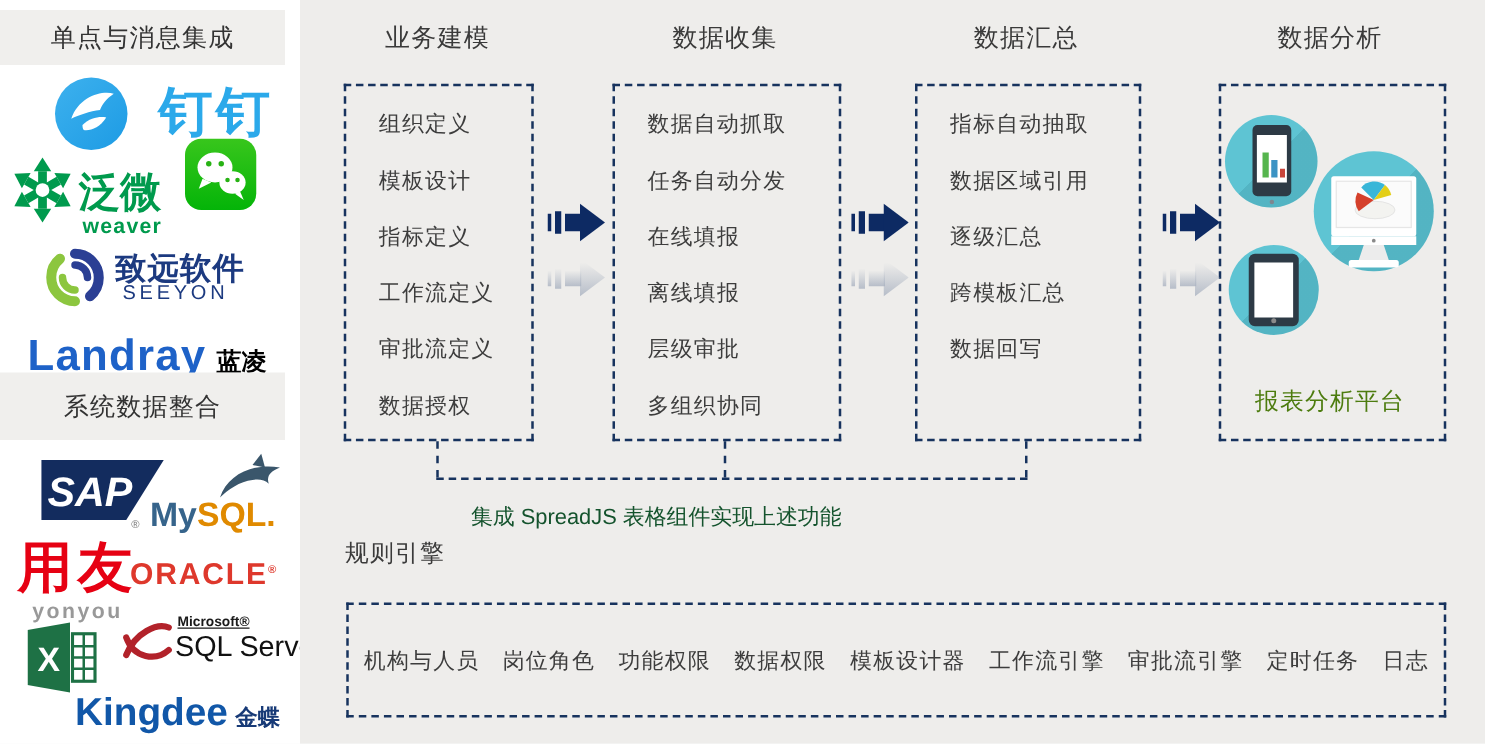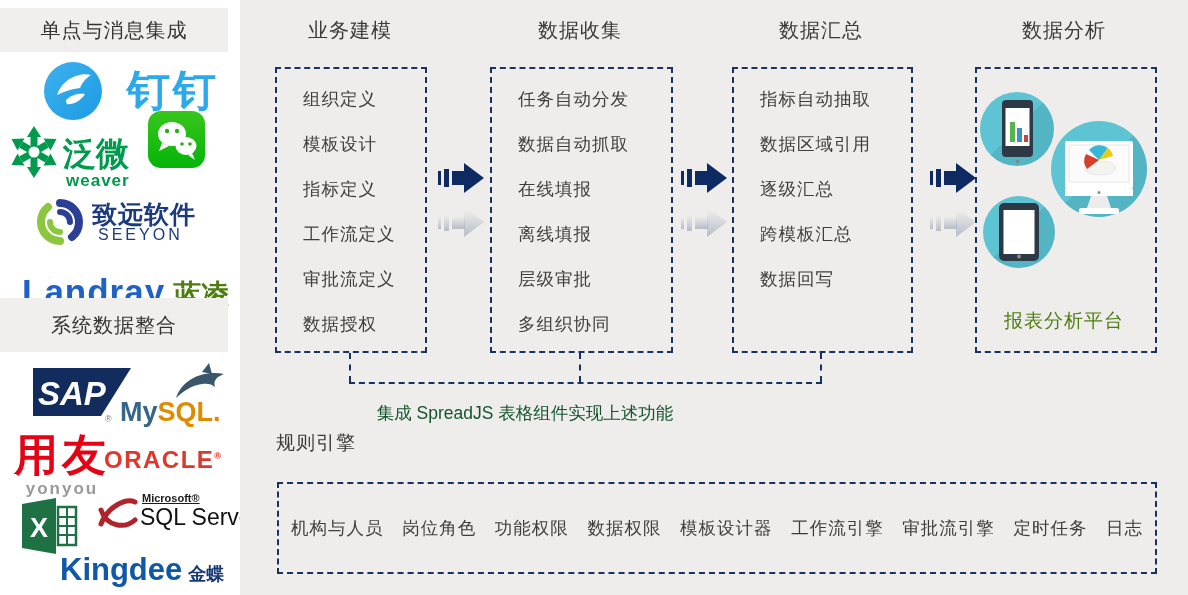--- a/index.html
+++ b/index.html
@@ -21,21 +21,21 @@
   .wechat{left:148px;top:111px;width:57px;height:57px;border-radius:13px;
           background:linear-gradient(#38c61c,#04b408);}
   .weaver-ic{left:6px;top:124px;}
   .weaver-text{left:63px;top:135px;font-size:33px;font-weight:700;color:#009a4d;line-height:38px;}
   .weaver-sub{left:66px;top:171px;font-size:17px;font-weight:700;color:#009a4d;letter-spacing:1px;}
   .seeyon-ic{left:34px;top:196px;}
   .seeyon-text{left:92px;top:198px;font-size:25px;font-weight:700;color:#1c3a80;letter-spacing:1px;}
   .seeyon-sub{left:98px;top:226px;font-size:16px;font-weight:400;color:#1c3a80;letter-spacing:3px;}
   .landray{left:22px;top:248px;display:flex;align-items:baseline;}
   .landray-en{font-size:35px;font-weight:800;color:#1e62c8;letter-spacing:1px;}
-  .landray-cn{font-size:28px;font-weight:700;color:#4d7c0f;margin-left:8px;margin-top:28px;}
+  .landray-cn{font-size:20px;font-weight:700;color:#000000;margin-left:8px;margin-top:28px;}
   .sap{left:33px;top:368px;}
   .mysql{left:120px;top:362px;width:112px;height:66px;}
   .mysql-dolphin{position:absolute;right:0;top:0;}
   .mysql-text{position:absolute;left:0;bottom:0;font-size:27px;font-weight:700;letter-spacing:0px;}
   .mysql-my{color:#36648b;}
   .mysql-sql{color:#e08a00;}
   .yonyou{left:14px;top:432px;}
   .yonyou-cn{font-size:44px;font-weight:800;color:#e60113;letter-spacing:4px;line-height:46px;}
   .yonyou-sub{display:block;text-align:center;font-size:17px;font-weight:700;color:#999;letter-spacing:2px;margin-top:1px;}
   .oracle{left:104px;top:446px;font-size:24px;font-weight:700;color:#de382c;letter-spacing:1.5px;}
@@ -227,22 +227,22 @@
       <li>模板设计</li>
       <li>指标定义</li>
       <li>工作流定义</li>
       <li>审批流定义</li>
       <li>数据授权</li>
     </ul>
   </div>
 
   <div class="dash-box box2">
     <ul>
+      <li>数据自动抓取</li>
       <li>任务自动分发</li>
-      <li>数据自动抓取</li>
       <li>在线填报</li>
       <li>离线填报</li>
       <li>层级审批</li>
       <li>多组织协同</li>
     </ul>
   </div>
 
   <div class="dash-box box3">
     <ul>
       <li>指标自动抽取</li>

